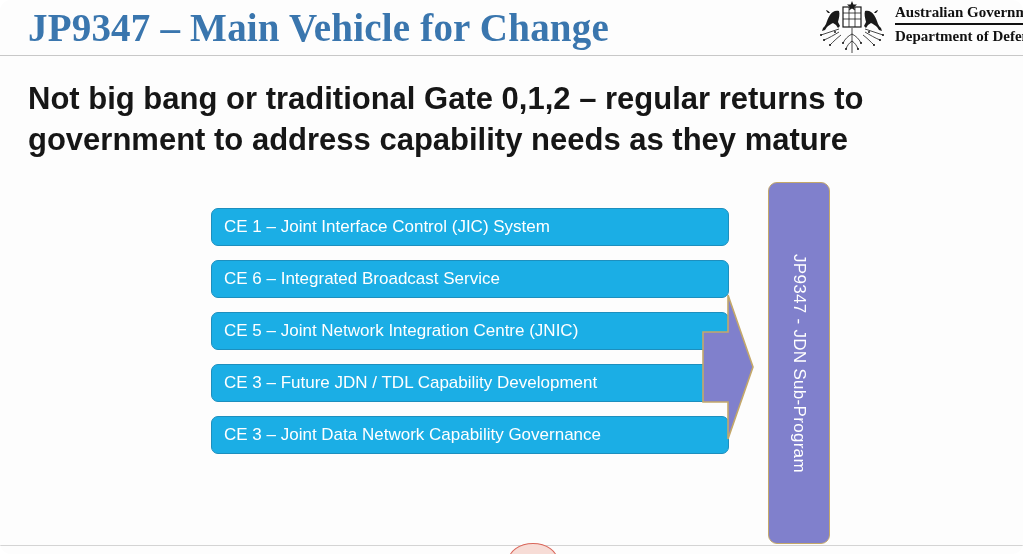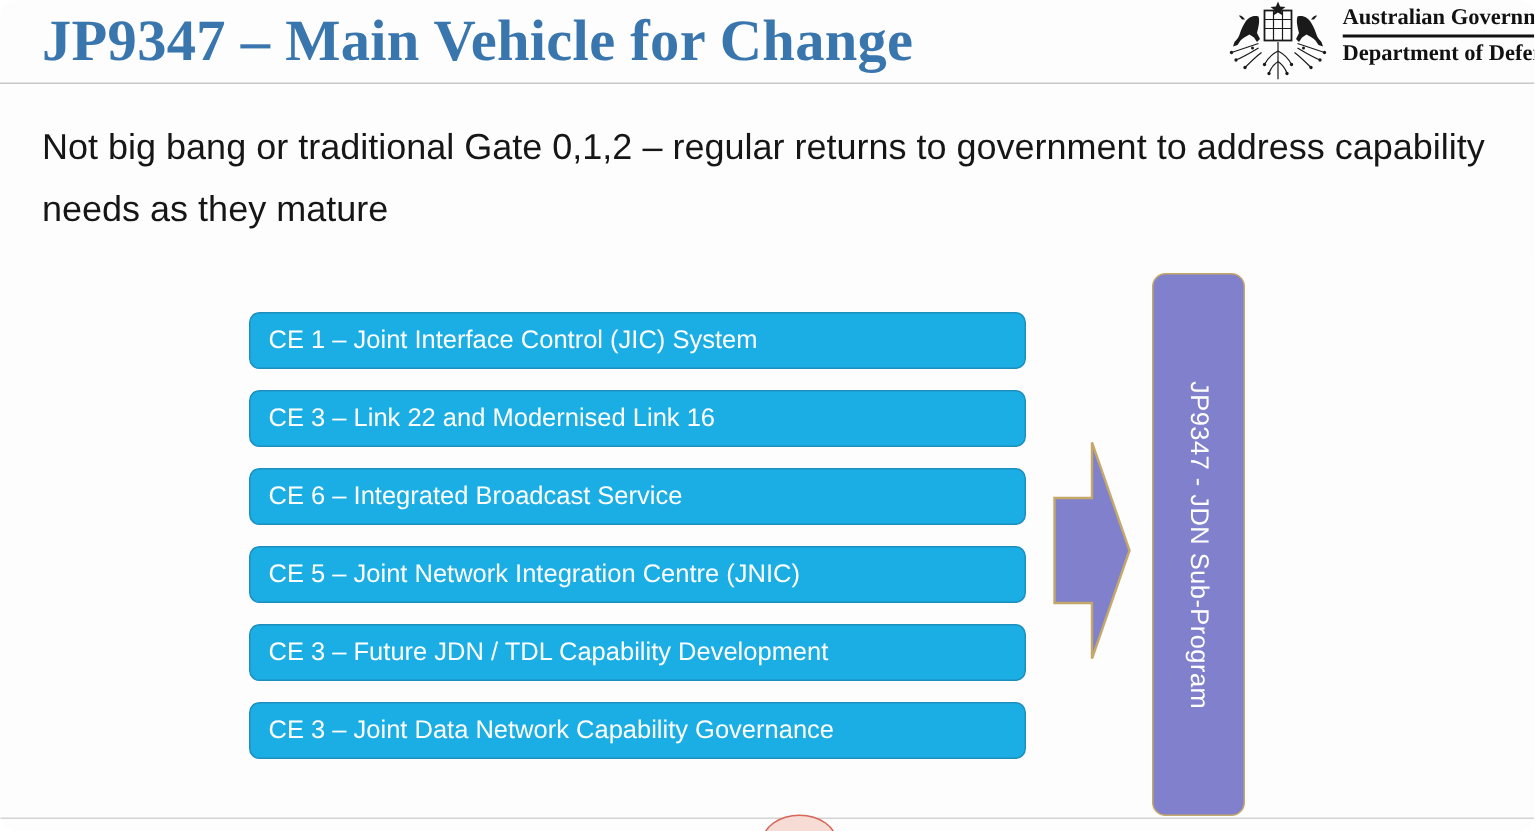--- a/index.html
+++ b/index.html
@@ -90,42 +90,43 @@
     background: #111111;
     margin: 1px 0 2px 0;
   }
 
   
   .lead {
     position: absolute;
     left: 28px;
     top: 78px;
     width: 968px;
-    font-size: 24px;
+    font-size: 31px;
     line-height: 41px;
     color: #161616;
-    font-weight: 400;
+    font-weight: 700;
   }
 
   
   .ce-list {
     position: absolute;
     left: 166px;
     top: 208px;
   }
   .ce-box {
     width: 518px;
     height: 38px;
     background: #1baee5;
     border: 1px solid #1d8fbe;
     border-radius: 7px;
     margin-bottom: 14px;
     display: flex;
     align-items: center;
     box-sizing: border-box;
+    margin-left: 45px;
   }
   .ce-box-label {
     color: #ffffff;
     font-size: 17px;
     line-height: 20px;
     padding-left: 12px;
     white-space: nowrap;
   }
 
   
@@ -252,23 +253,20 @@
     <div class="header-rule"></div>
   </div>
 
   <div class="lead">Not big bang or traditional Gate 0,1,2 – regular returns to government to address capability needs as they mature</div>
 
   <div class="ce-list">
     <div class="ce-box">
       <span class="ce-box-label">CE 1 – Joint Interface Control (JIC) System</span>
     </div>
     <div class="ce-box">
-      <span class="ce-box-label">CE 3 – Link 22 and Modernised Link 16</span>
-    </div>
-    <div class="ce-box">
       <span class="ce-box-label">CE 6 – Integrated Broadcast Service</span>
     </div>
     <div class="ce-box">
       <span class="ce-box-label">CE 5 – Joint Network Integration Centre (JNIC)</span>
     </div>
     <div class="ce-box">
       <span class="ce-box-label">CE 3 – Future JDN / TDL Capability Development</span>
     </div>
     <div class="ce-box">
       <span class="ce-box-label">CE 3 – Joint Data Network Capability Governance</span>

